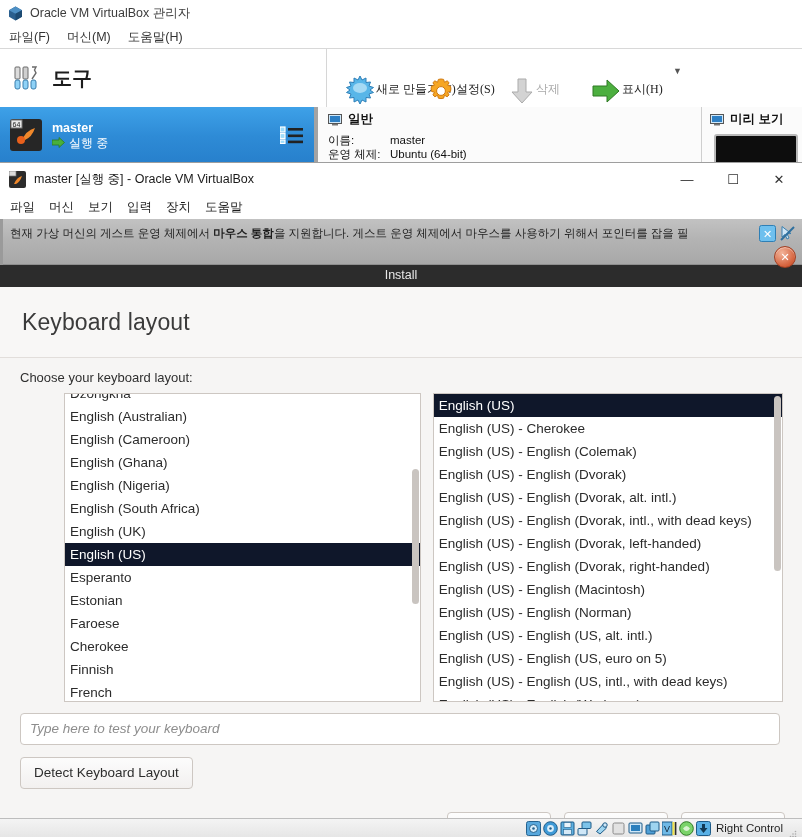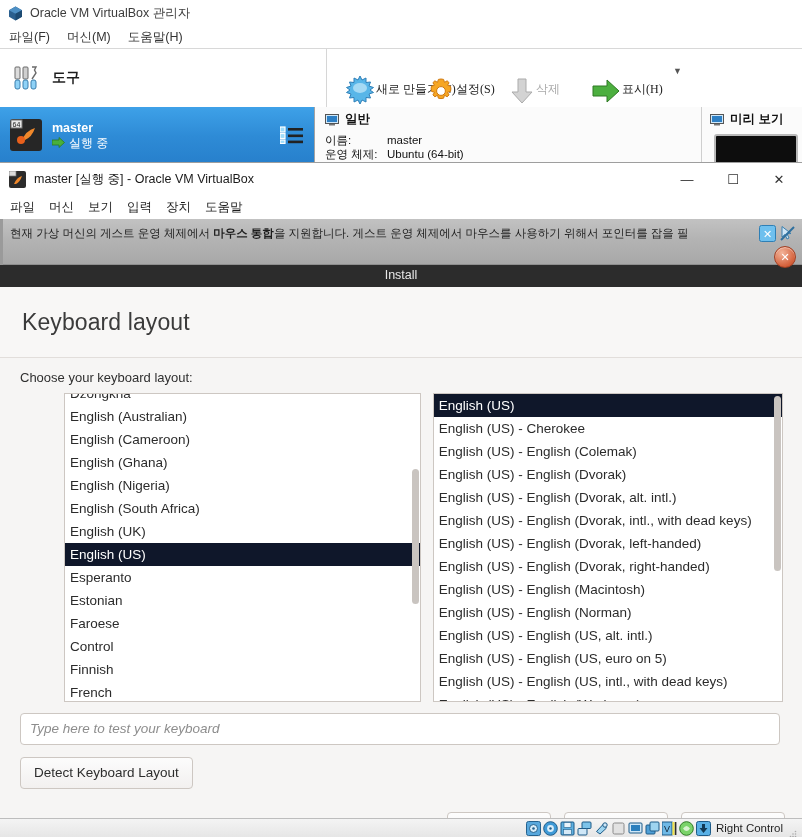--- a/index.html
+++ b/index.html
@@ -13,40 +13,40 @@
   #vbox-manager{position:absolute;left:0;top:0;width:802px;height:180px;background:#ffffff;overflow:hidden;}
   .mgr-title{height:26px;display:flex;align-items:center;padding-left:8px;gap:7px;background:#ffffff;}
   .mgr-title .tt{font-size:12.5px;color:#3c3c3c;}
   .vbox-logo{width:15px;height:15px;position:relative;flex:0 0 auto;}
   .vbox-logo svg{display:block}
   .mgr-menu{height:22px;display:flex;align-items:center;gap:17px;padding-left:9px;background:#ffffff;font-size:12.5px;color:#333;}
   .mgr-menu span{cursor:default;}
   .mgr-toolbar{height:58px;border-top:1px solid #d8d8d8;display:flex;background:#fdfdfd;}
   .tool-left{width:314px;border-right:1px solid #d6d6d6;display:flex;align-items:center;padding-left:12px;gap:10px;background:#fff;}
   .tool-ico{width:30px;height:30px;flex:0 0 auto}
-  .tool-left .lbl{font-size:14px;font-weight:bold;color:#1c1c1c;}
+  .tool-left .lbl{font-size:20px;font-weight:bold;color:#1c1c1c;}
   .tool-right{flex:1;display:flex;align-items:flex-end;padding:3px 0 2px 18px;gap:16px;background:#fff;}
   .tbtn{display:flex;flex-direction:row;align-items:center;width:66px;gap:1px;font-family:Liberation Serif, serif;}
   .tbtn .ti{height:32px;display:flex;align-items:flex-end;justify-content:center;}
   .tbtn .tl{font-size:12px;color:#222;white-space:nowrap;}
   .tbtn.disabled .tl{color:#a9a9a9;}
   .tb-arrow{align-self:center;margin-bottom:16px;font-size:9px;color:#555;}
   
   .mgr-body{display:flex;height:72px;}
   .vm-list{width:314px;background:#fff;}
   .vm-row{height:56px;margin:0;background:linear-gradient(to bottom,#3ea1e8 0%,#2e8bd6 52%,#2780cc 100%);
           display:flex;align-items:center;padding:0 10px 0 9px;gap:9px;position:relative;}
   .vm-icon{width:34px;height:34px;flex:0 0 auto;position:relative;}
   .vm-texts{flex:1;display:flex;flex-direction:column;justify-content:center;gap:1px;}
   .vm-name{font-size:12.5px;font-weight:bold;color:#ffffff;line-height:14px;}
   .vm-state{font-size:12px;color:#ffffff;line-height:14px;display:flex;align-items:center;gap:4px;}
   .vm-listicon{width:24px;height:18px;flex:0 0 auto;}
   .vm-blue-rest{height:16px;background:linear-gradient(to bottom,#2c87d2,#1f6fb5);}
   .details{flex:1;display:flex;background:#f4f4f4;}
-  .det-pane{flex:1;background:#fbfbfb;border-left:1px solid #a3a3a3;border-bottom:1px solid #cfcfcf;padding:4px 0 0 10px;}
+  .det-pane{flex:1;background:#fbfbfb;border-left:4px solid #a3a3a3;border-bottom:1px solid #cfcfcf;padding:4px 0 0 10px;}
   .det-head{display:flex;align-items:center;gap:6px;font-size:12.5px;font-weight:bold;color:#111;margin-bottom:5px;}
   .monitor-ico{width:14px;height:12px;flex:0 0 auto}
   .det-rows{font-size:11.5px;color:#111;line-height:14px;}
   .det-rows div{display:flex}
   .det-k{width:62px;flex:0 0 auto;}
   .det-preview{width:92px;background:#fbfbfb;border-left:1px solid #cfcfcf;border-bottom:1px solid #cfcfcf;padding:4px 0 0 8px;}
   .pv-screen{margin-top:6px;margin-left:4px;width:80px;height:30px;border:2px solid #b9b9b9;border-radius:3px;background:#0d0d0d;}
 
   
   #vm-window{position:absolute;left:0;top:163px;width:802px;height:674px;background:#ffffff;
@@ -315,21 +315,21 @@
               <div class="litem">English (Australian)</div>
               <div class="litem">English (Cameroon)</div>
               <div class="litem">English (Ghana)</div>
               <div class="litem">English (Nigeria)</div>
               <div class="litem">English (South Africa)</div>
               <div class="litem">English (UK)</div>
               <div class="litem sel">English (US)</div>
               <div class="litem">Esperanto</div>
               <div class="litem">Estonian</div>
               <div class="litem">Faroese</div>
-              <div class="litem">Control</div>
+              <div class="litem">Cherokee</div>
               <div class="litem">Finnish</div>
               <div class="litem">French</div>
             </div>
             <div class="sbar"></div>
           </div>
 
           <div class="lbox right">
             <div class="inner">
               <div class="litem sel">English (US)</div>
               <div class="litem">English (US) - Cherokee</div>

